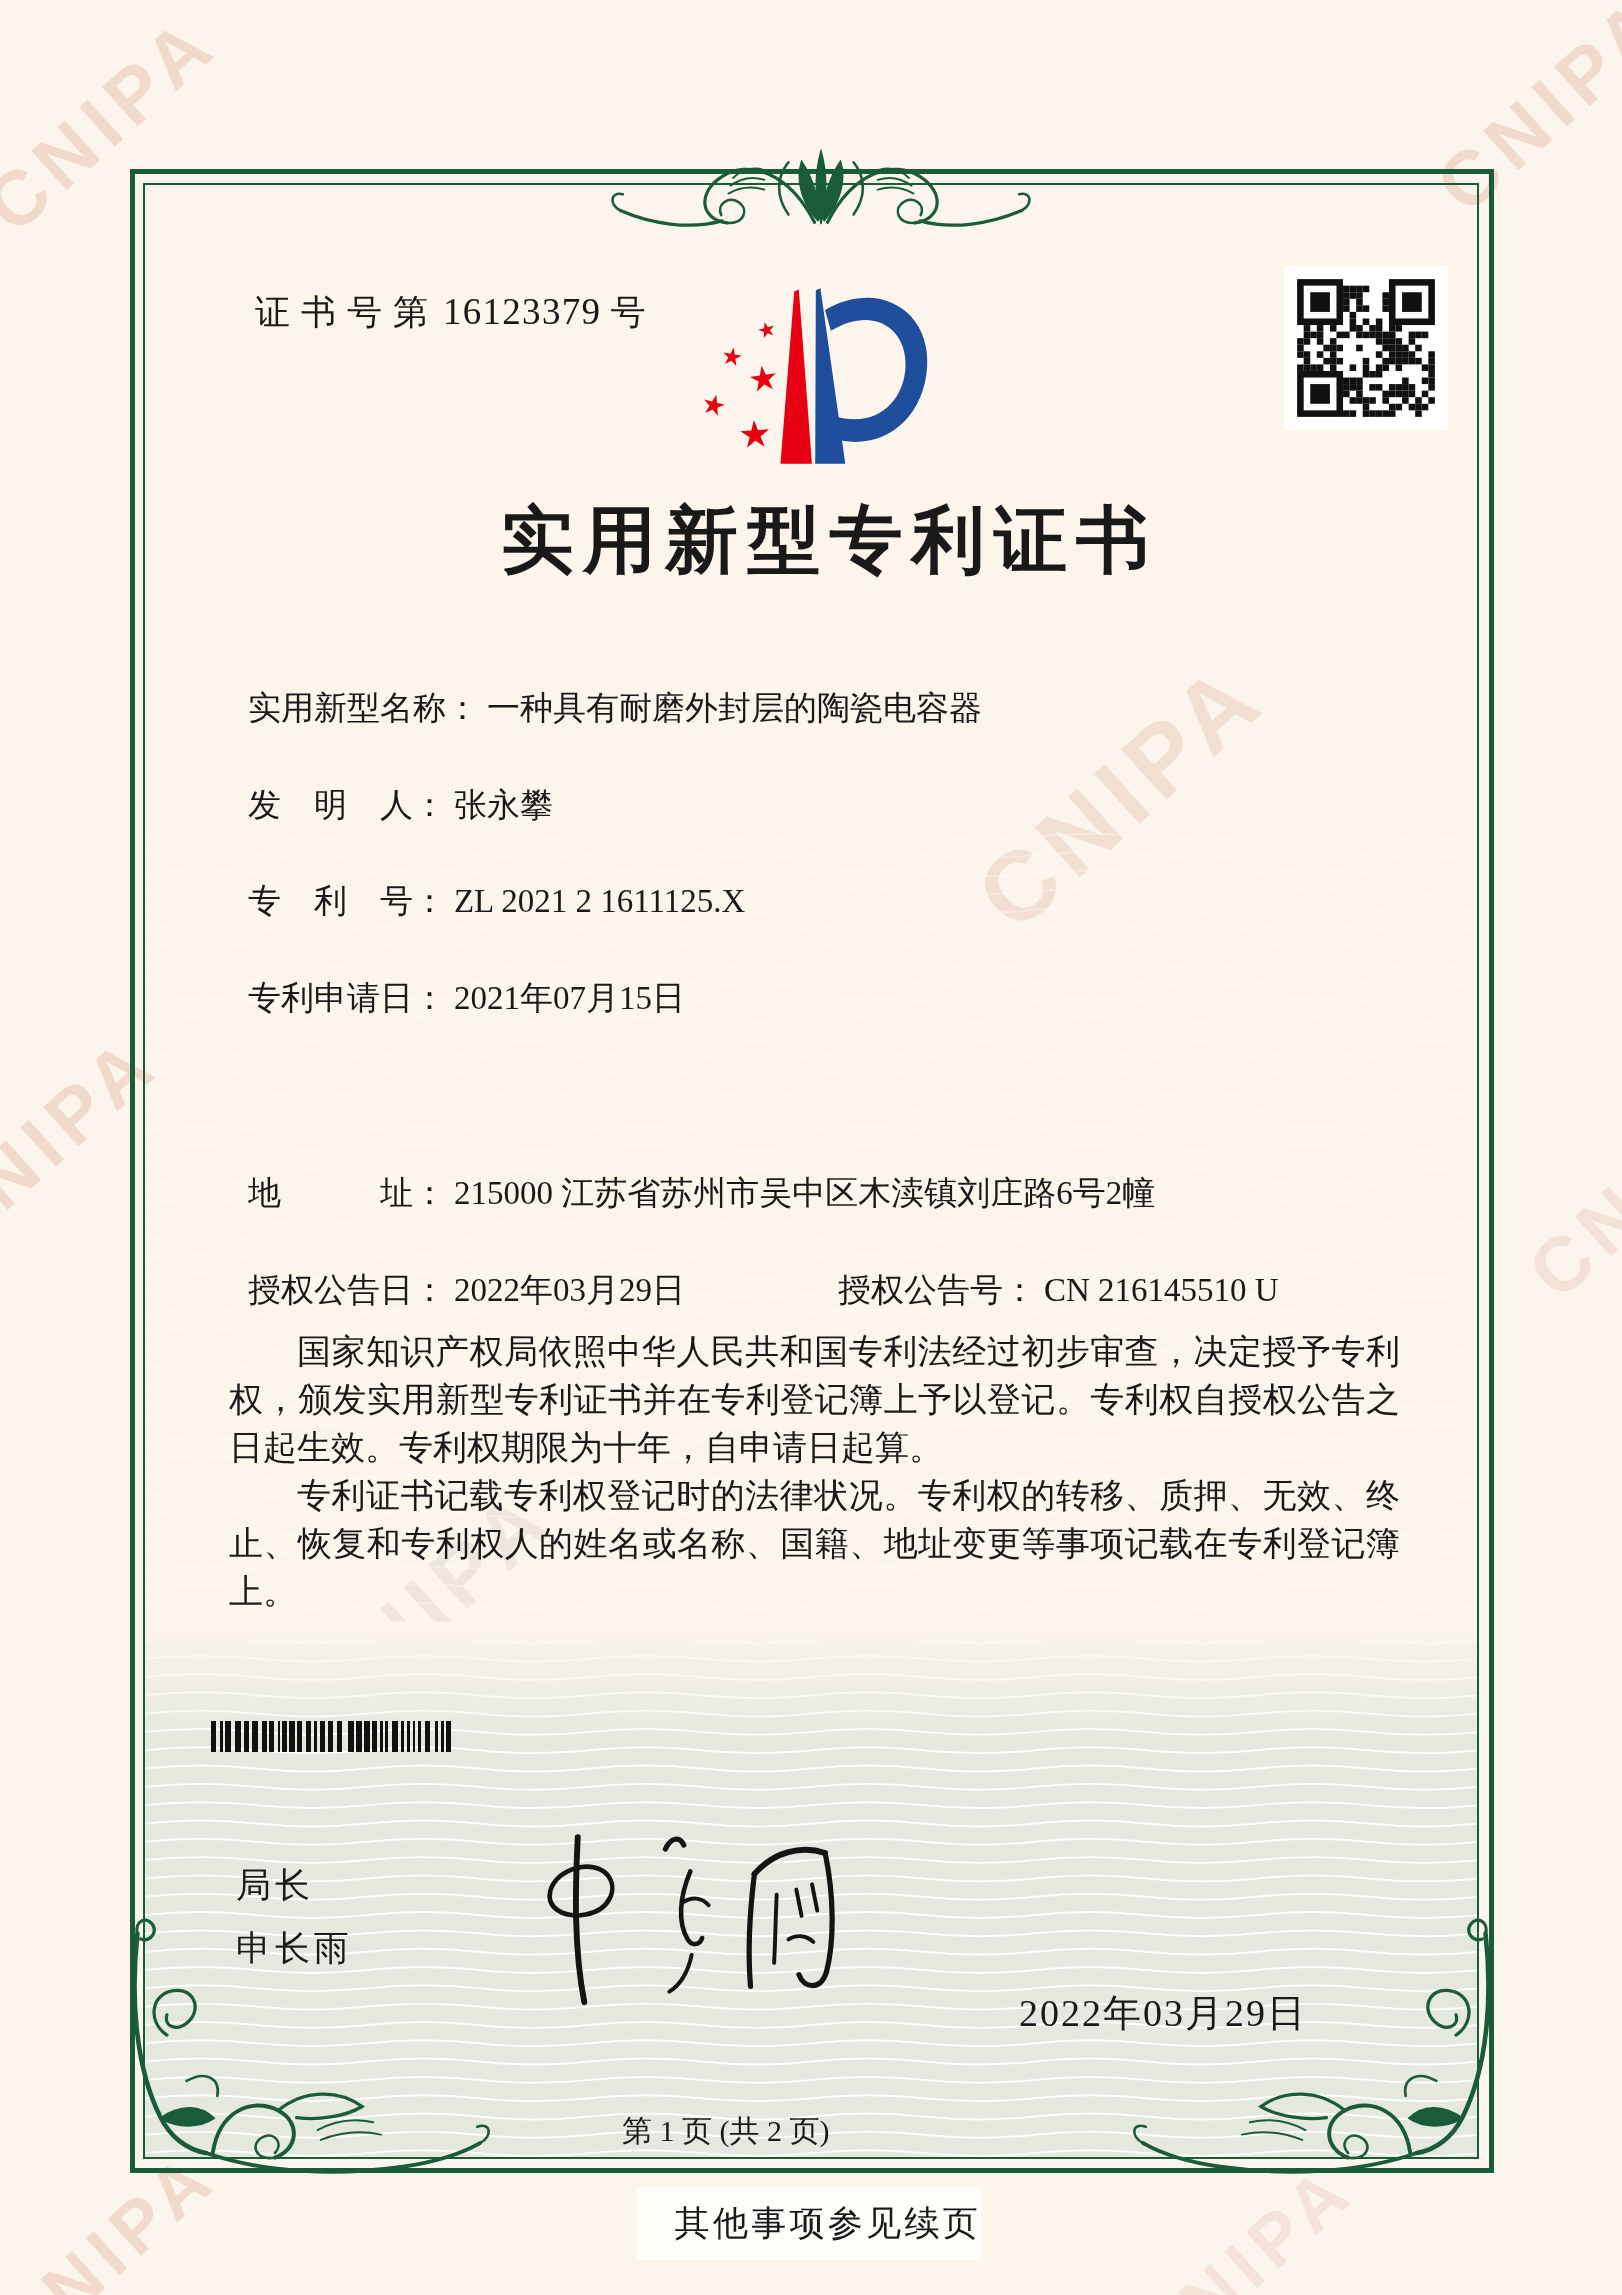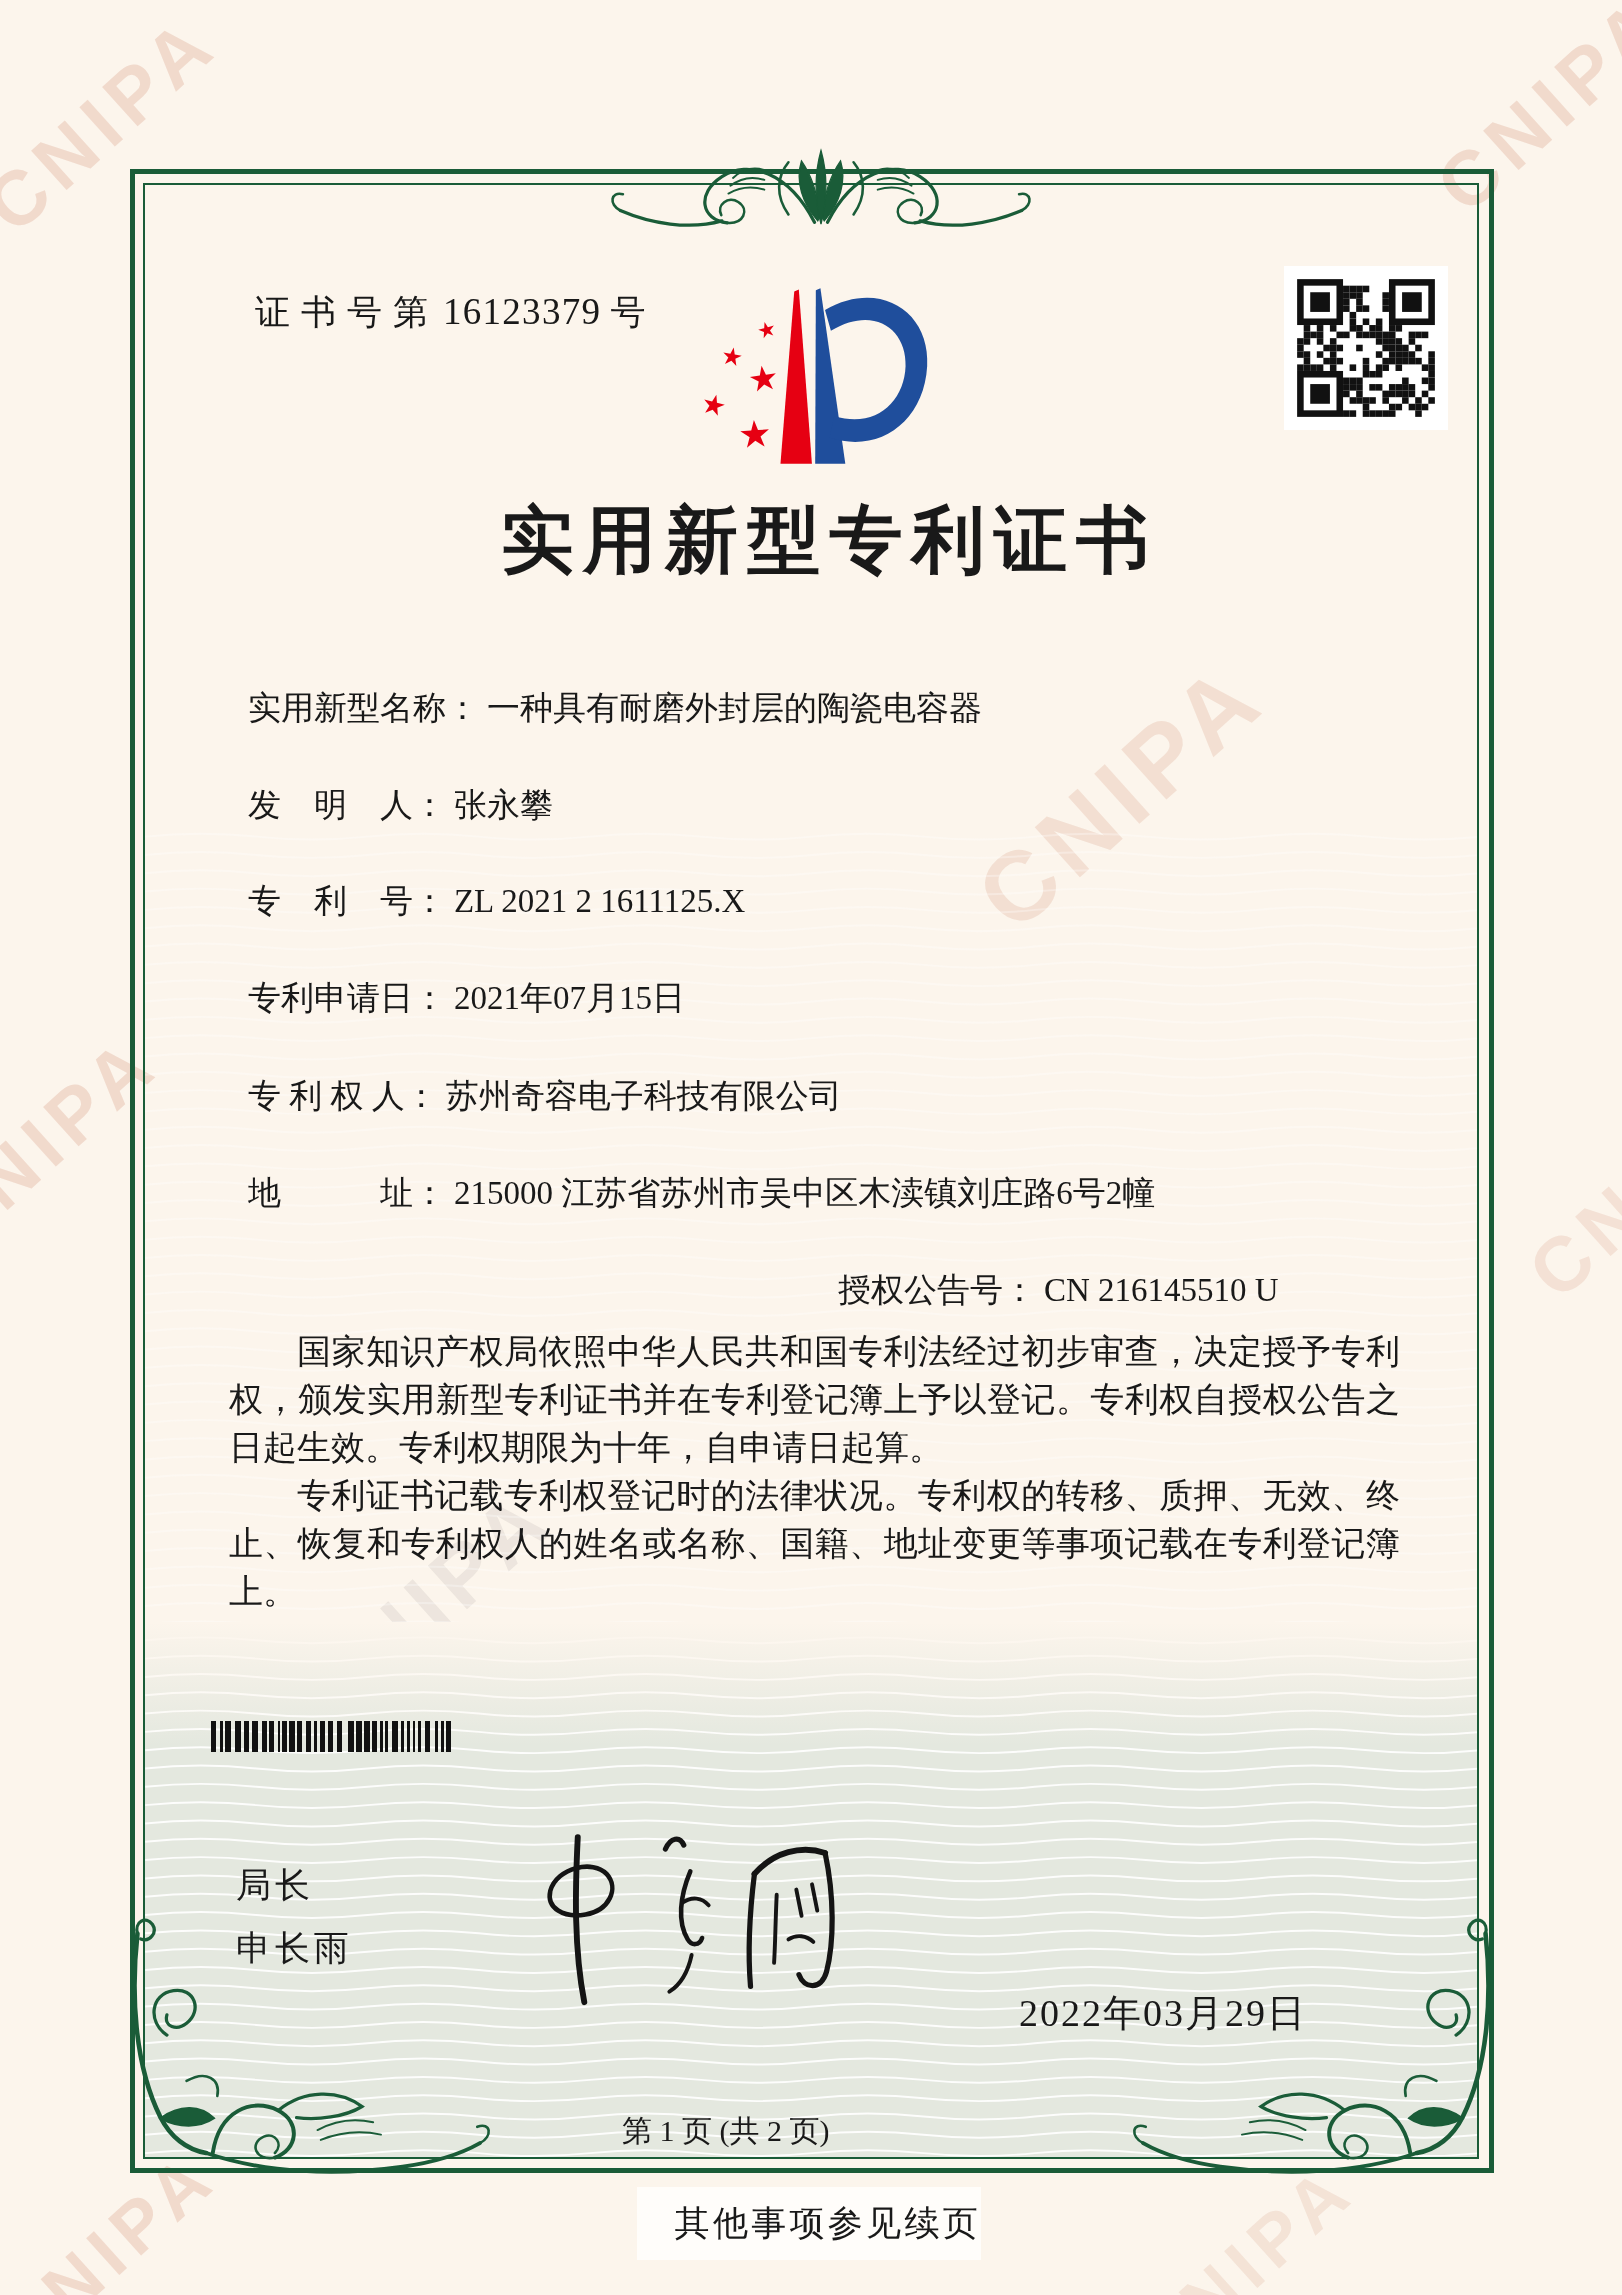--- a/index.html
+++ b/index.html
@@ -385,27 +385,27 @@
   </div>
   <div class="row" style="top:783px;">
     <span class="lbl">发　明　人：</span><span>张永攀</span>
   </div>
   <div class="row" style="top:879px;">
     <span class="lbl">专　利　号：</span><span>ZL 2021 2 1611125.X</span>
   </div>
   <div class="row" style="top:976px;">
     <span class="lbl">专利申请日：</span><span>2021年07月15日</span>
   </div>
-  <div class="row" style="top:1074px;">
-    <span class="lbl">专 利 权 人：</span><span>苏州奇容电子科技有限公司</span>
-  </div>
   <div class="row" style="top:1171px;">
     <span class="lbl">地　　　址：</span><span>215000 江苏省苏州市吴中区木渎镇刘庄路6号2幢</span>
   </div>
 
+  <div class="row" style="top:1268px;">
+    <span class="lbl">授权公告日：</span><span>2022年03月29日</span>
+  </div>
   <div class="row" style="top:1268px;left:838px;">
     <span class="lbl">授权公告号：</span><span>CN 216145510 U</span>
   </div>
 
   <div class="paras">
     <p>国家知识产权局依照中华人民共和国专利法经过初步审查，决定授予专利权，颁发实用新型专利证书并在专利登记簿上予以登记。专利权自授权公告之日起生效。专利权期限为十年，自申请日起算。</p>
     <p>专利证书记载专利权登记时的法律状况。专利权的转移、质押、无效、终止、恢复和专利权人的姓名或名称、国籍、地址变更等事项记载在专利登记簿上。</p>
   </div>
 
   <div class="barcode" id="barcode">

